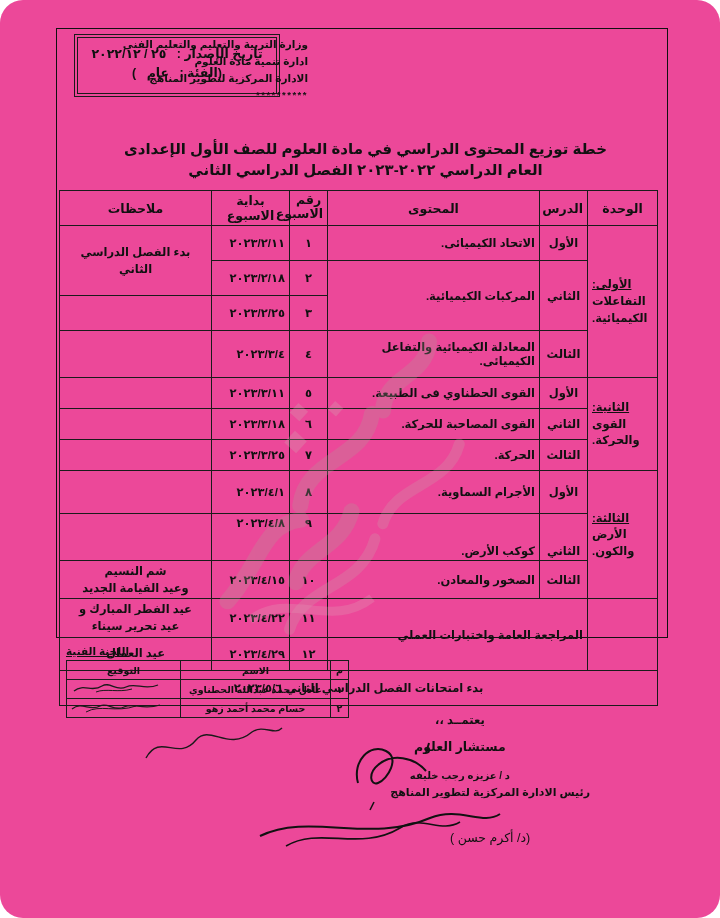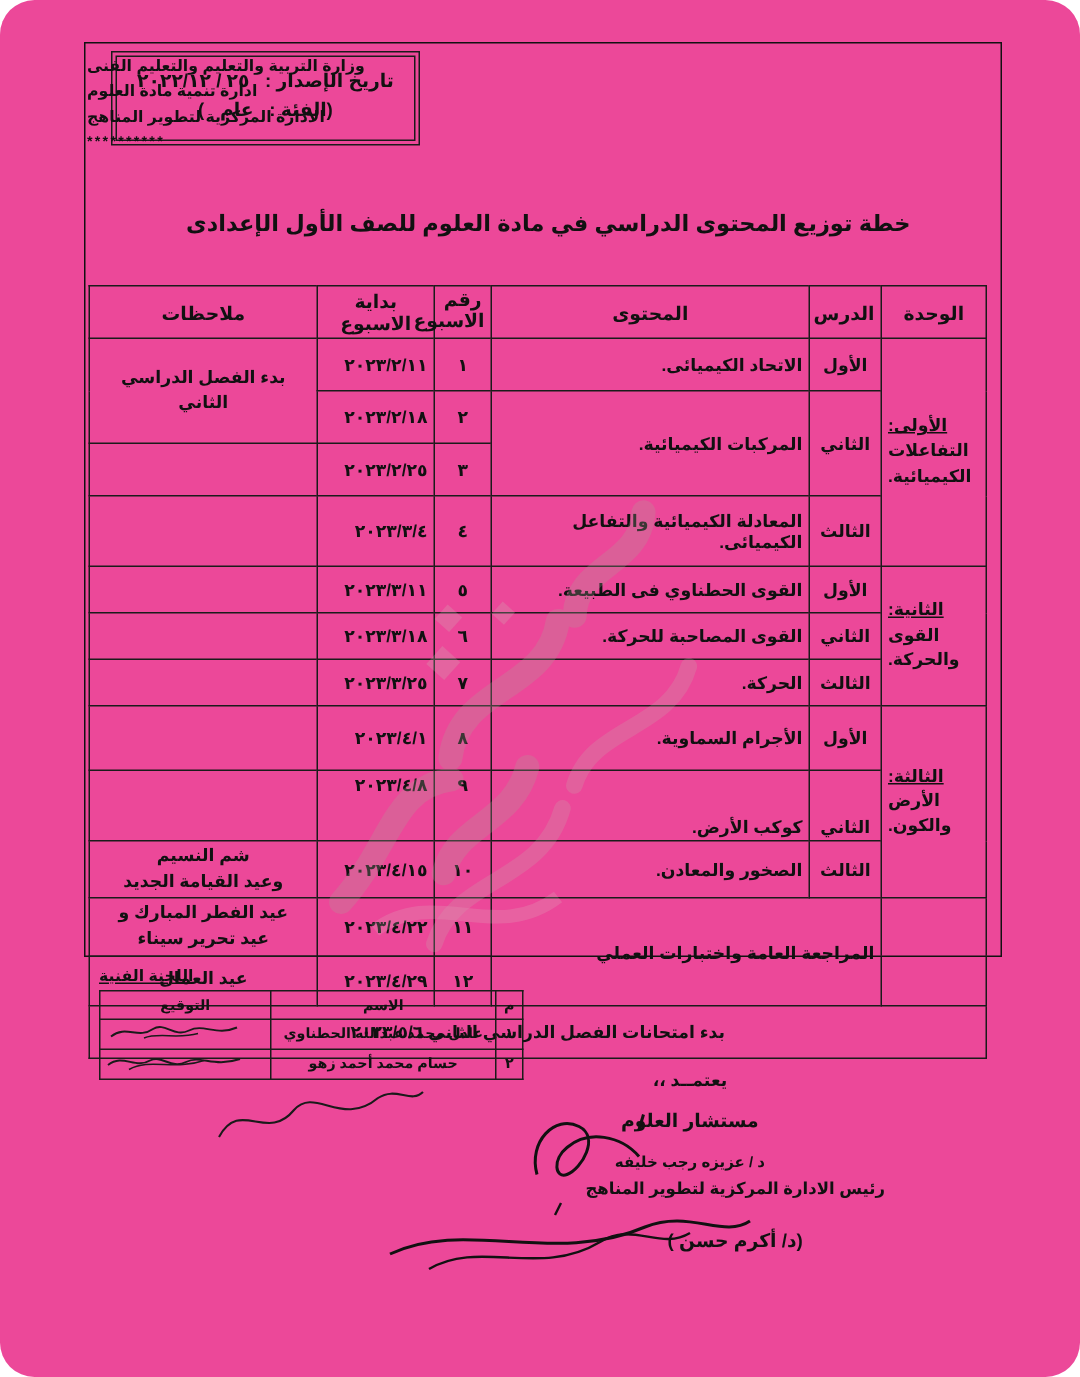--- a/index.html
+++ b/index.html
@@ -61,21 +61,21 @@
     text-align: center;
     letter-spacing: .2px;
     line-height: 1.55;
     white-space: pre;
   }
   .ministry {
     position: absolute;
     left: 58px;
     top: 6px;
     width: 250px;
-    text-align: left;
+    text-align: right;
     font-size: 10.5px;
     font-weight: bold;
     line-height: 1.62;
   }
   .ministry .stars {
     letter-spacing: 1.5px;
     font-size: 9.5px;
   }
 
   
@@ -247,22 +247,22 @@
     top: 786px;
     text-align: center;
     z-index: 2;
   }
   .chief .c-role {
     font-size: 11px;
     font-weight: bold;
   }
   .chief .c-name {
     font-size: 12.5px;
-    font-weight: bold;
-    margin-top: 20px;
+    font-weight: normal;
+    margin-top: 31px;
   }
 
   
   .ink { position: absolute; pointer-events: none; z-index: 4; }
 </style>
 </head>
 <body>
 
 <div class="page">
 
@@ -278,20 +278,21 @@
     <div class="ministry">
       <div>وزارة التربية والتعليم والتعليم الفنى</div>
       <div>ادارة تنمية مادة العلوم</div>
       <div>الادارة المركزية لتطوير المناهج</div>
       <div class="stars">**********</div>
     </div>
   </div>
 
   <div class="title-block">
     <div class="title-1">خطة توزيع المحتوى الدراسي في مادة العلوم للصف الأول الإعدادى</div>
+    <div class="title-2">العام الدراسي ٢٠٢٢-٢٠٢٣ الفصل الدراسي الثاني</div>
   </div>
 
   <table class="plan">
     <colgroup>
       <col class="c-unit">
         <col class="c-lesson">
         <col class="c-content">
       <col class="c-wno">
         <col class="c-wstart">
         <col class="c-notes">

